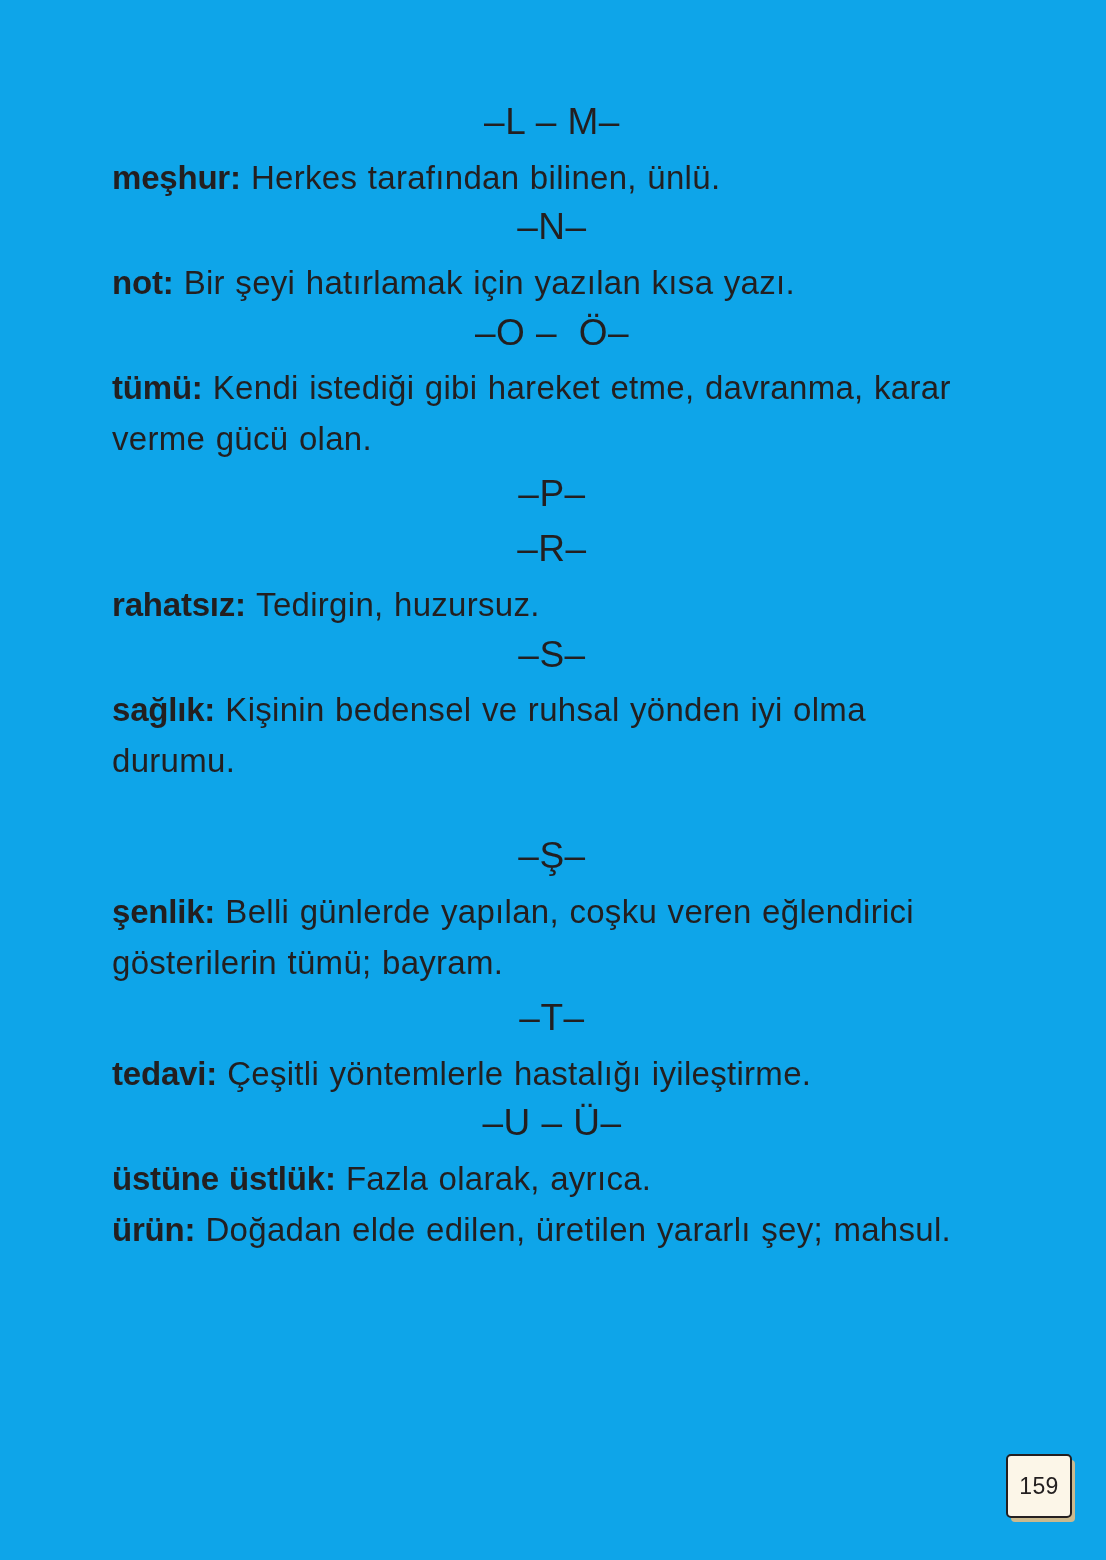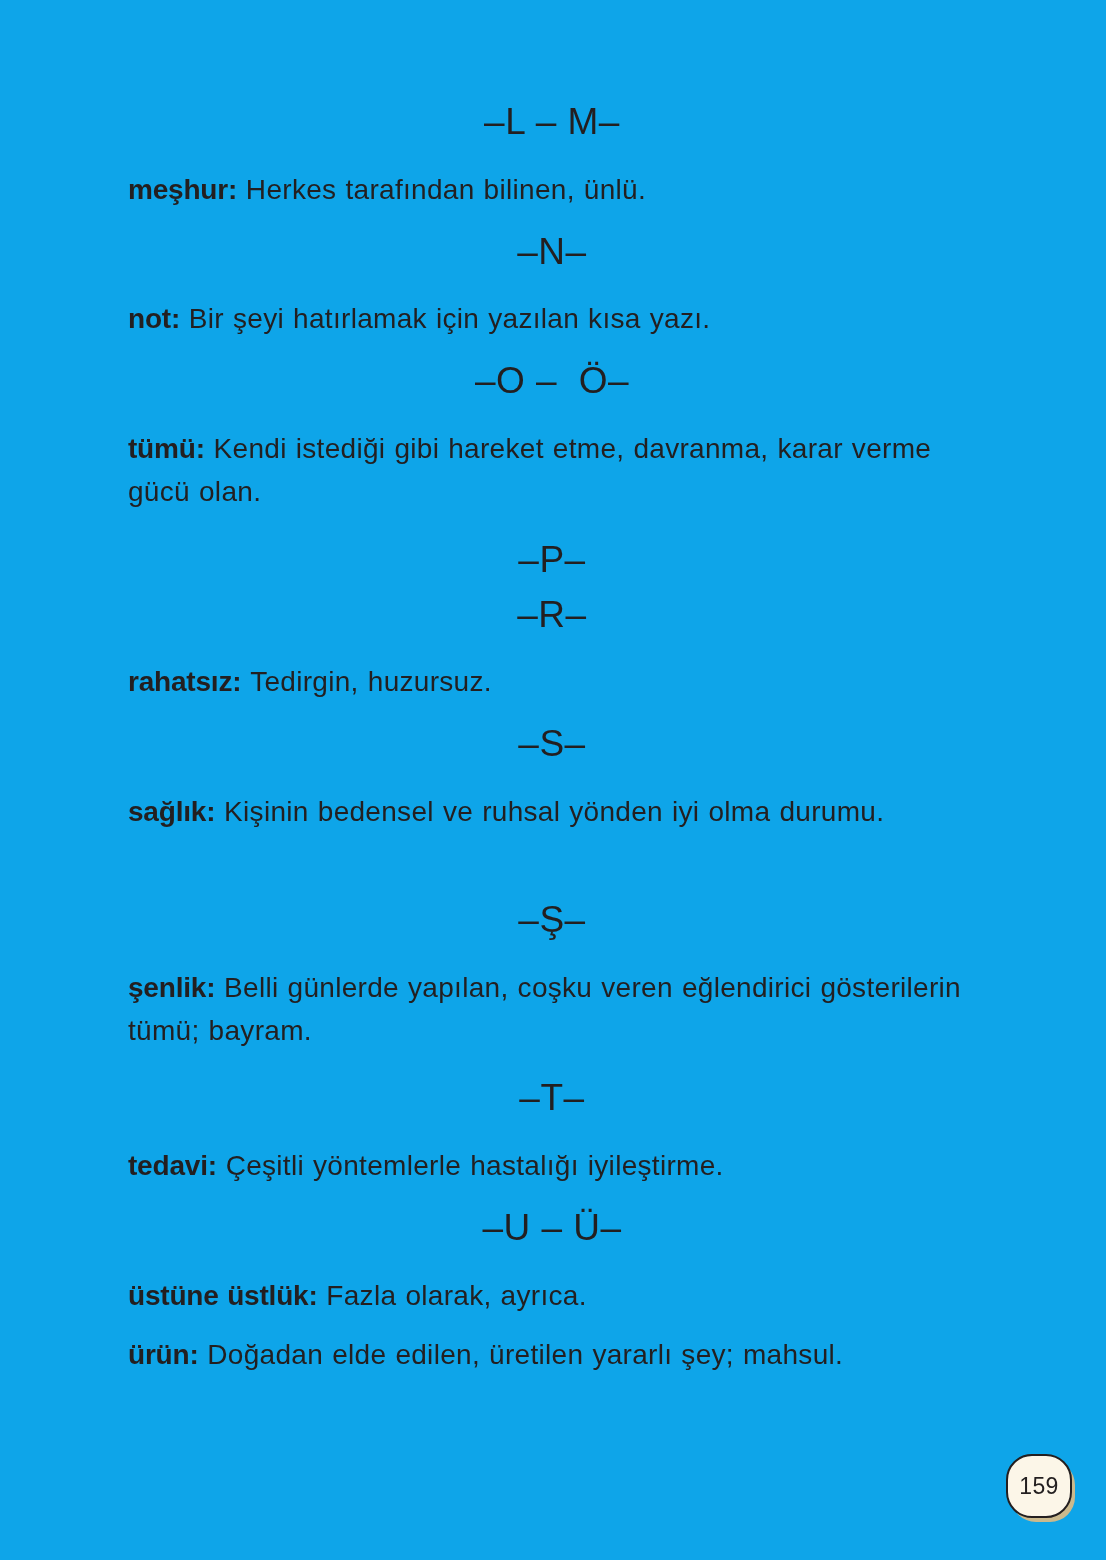--- a/index.html
+++ b/index.html
@@ -38,24 +38,24 @@
     letter-spacing: 0.5px;
     line-height: 1.32;
     white-space: pre;
     margin: 0;
     padding: 0;
   }
 
   
   .entry {
     color: #231f20;
-    font-size: 28px;
+    font-size: 33px;
     font-weight: 300;
     line-height: 1.53;
-    margin: 16px;
+    margin: 0;
     padding: 0;
     text-align: left;
     word-spacing: 1px;
   }
 
   .entry .term {
     font-weight: 700;
     letter-spacing: -0.2px;
   }
 
@@ -69,21 +69,21 @@
   .gap-lg { height: 46px; }
 
   
   #page-badge {
     position: absolute;
     right: 34px;
     bottom: 42px;
     width: 62px;
     height: 60px;
     border: 2px solid #231f20;
-    border-radius: 26px;
+    border-radius: 5px;
     background: #fcf6e8;
     box-shadow: 4px 5px 0 -1px #cbb98d;
     display: flex;
     align-items: center;
     justify-content: center;
   }
 
   #page-badge .page-num {
     font-family: "Liberation Sans", sans-serif;
     font-size: 23px;

